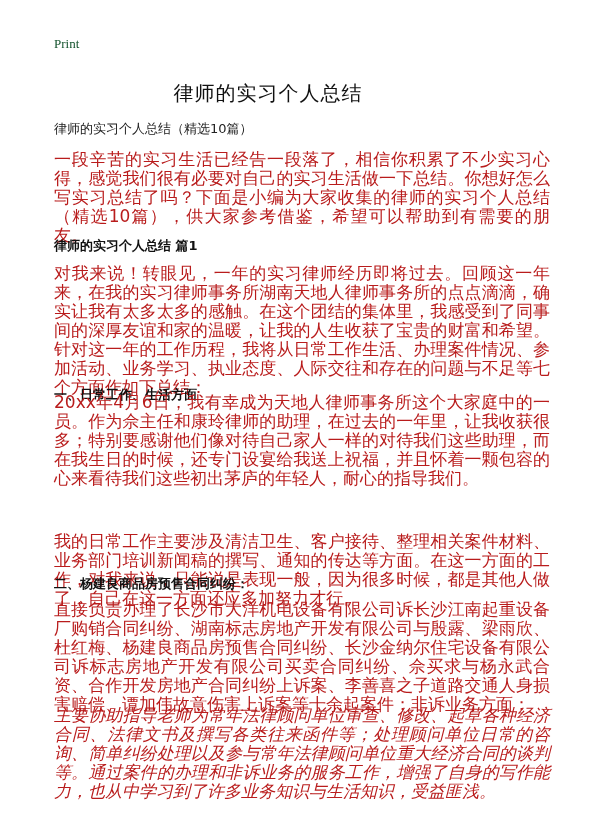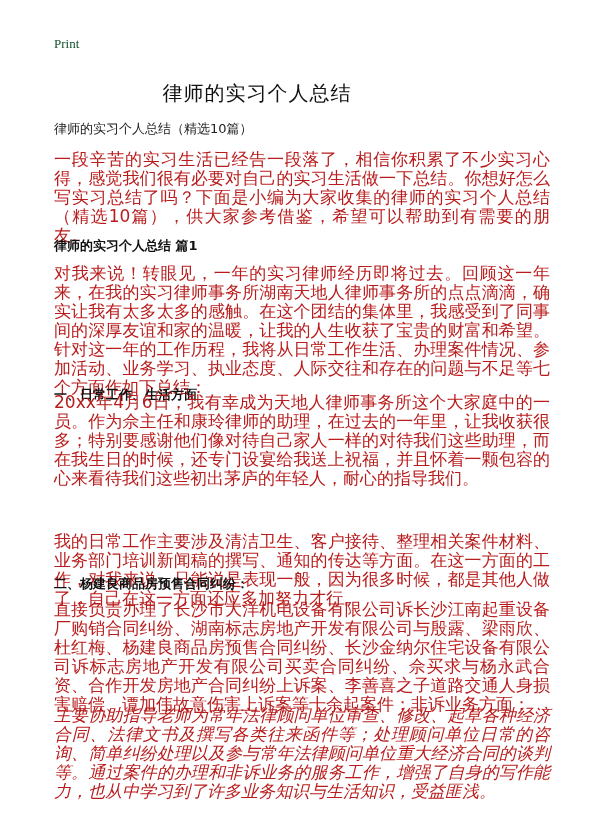--- a/index.html
+++ b/index.html
@@ -20,21 +20,21 @@
       left: 54px;
       top: 36px;
       font-family: "Liberation Serif", "DejaVu Serif", serif;
       font-size: 13px;
       color: #14532d;
       text-decoration: none;
       cursor: pointer;
     }
     .doc-title {
       position: absolute;
-      left: 3px;
+      left: 14px;
       width: 508px;
       top: 80px;
       text-align: center;
       font-size: 20px;
       font-weight: normal;
       color: #111;
       margin: 0;
       letter-spacing: 1px;
     }
     .subtitle {

